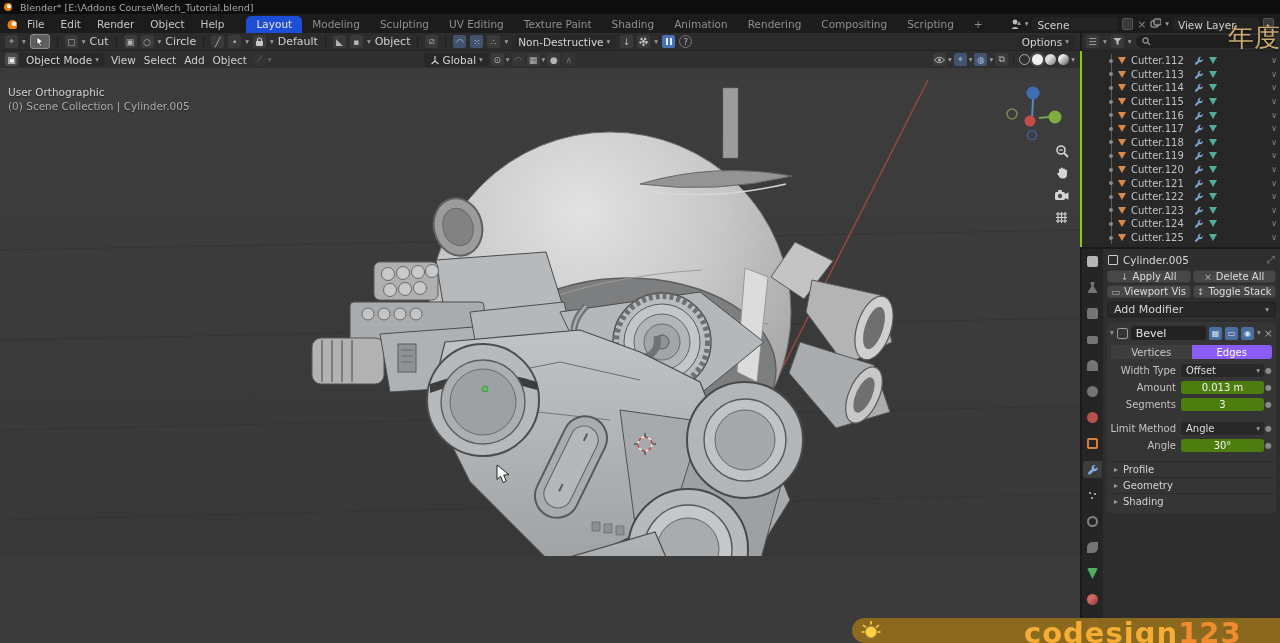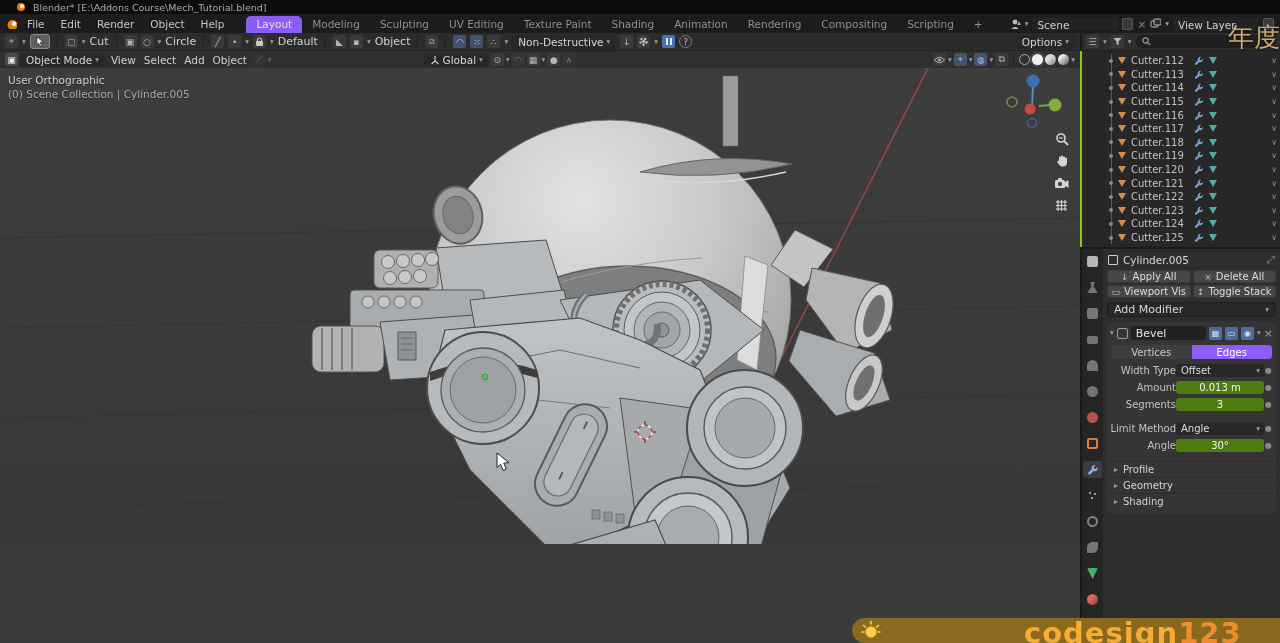--- a/index.html
+++ b/index.html
@@ -1,45 +1,45 @@
 <!DOCTYPE html>
 <html><head>
 <meta charset="utf-8">
 <style>
   *{box-sizing:border-box;margin:0;padding:0;user-select:none}
   html,body{width:1280px;height:643px;overflow:hidden}
   body{position:relative;background:#3b3b3b;font-family:"DejaVu Sans","Liberation Sans",sans-serif;font-size:11px;color:#c8c8c8}
   .abs{position:absolute}
   
-  #titlebar{left:0;top:0;width:1280px;height:14px;background:#0d0d0d;display:flex;align-items:center;gap:6px;padding:0 16px;font-size:9.5px;color:#a9a9a9}
+  #titlebar{left:0;top:0;width:1280px;height:14px;background:#0d0d0d;display:flex;align-items:center;gap:6px;padding:0 3px;font-size:9.5px;color:#a9a9a9}
   #menubar{left:0;top:14px;width:1280px;height:19px;background:#1c1c1c;display:flex;align-items:center;padding:0 6px;font-size:10.5px;color:#bdbdbd}
   .menu-item{padding:1px 8px;border-radius:3px;color:#c6c6c6}
   .ws-tabs{display:flex;align-items:flex-end;height:19px;margin-left:14px}
   .ws-tab{padding:2px 10px 3px;color:#8f8f8f;font-size:10.5px;border-radius:5px 5px 0 0}
-  .ws-tab.active{background:#8b5cf6;color:#e4e4e4}
+  .ws-tab.active{background:#1d4ed8;color:#e4e4e4}
   .topbar-right{margin-left:auto;display:flex;align-items:center;gap:4px}
   .id-field{display:flex;align-items:flex-end;gap:4px;background:#232323;border-radius:3px;height:14px;padding:0 5px;color:#cfcfcf;min-width:86px}
   .mini-ic{width:11px;height:11px;display:inline-block}
   .copy-chip{width:11px;height:12px;background:#3a3a3a;border:1px solid #555;border-radius:2px}
   #toolsettings{left:0;top:33px;width:1080px;height:18px;background:#2c2c2c;display:flex;align-items:center;gap:4px;padding:0 5px;border-bottom:1px solid #222}
   #outliner-header{left:1080px;top:33px;width:200px;height:18px;background:#2d2d2d;display:flex;align-items:center;gap:4px;padding:0 4px;border-left:2px solid #1a1a1a;border-bottom:1px solid #202020}
   #vpheader{left:0;top:51px;width:1080px;height:17px;background:#2f2f2f;display:flex;align-items:center;gap:2px;padding:0 5px}
   .hbtn{display:inline-flex;align-items:center;gap:2px;padding:1px 4px;border-radius:3px;color:#cfcfcf;font-size:10.5px}
   .dd{background:#282828;border-radius:3px;display:inline-flex;align-items:center;gap:3px;padding:1px 6px;color:#d5d5d5;font-size:10.5px;height:14px}
   .chev{font-size:7.5px;color:#9a9a9a;line-height:1}
   .tool-box{width:20px;height:15px;background:#5f5f5f;border:1px solid #8c8c8c;border-radius:3px;display:flex;align-items:center;justify-content:center}
   .ticon{width:13px;height:13px;border-radius:2px;background:#3a3a3a;display:inline-flex;align-items:center;justify-content:center;color:#b5b5b5;font-size:9px}
   .ticon.blue{background:#41536d;color:#a9c4e8}
   .ticon.pause{background:#4772b3}
   .pause-bars{display:flex;gap:2px}
   .pause-bars i{display:block;width:2px;height:7px;background:#e8eef7}
   .sep{width:1px;height:12px;background:#1f1f1f;margin:0 3px}
   .sphere{width:11px;height:11px;border-radius:50%;display:inline-block}
   
-  #viewport{left:0;top:68px;width:1080px;height:476px;background:linear-gradient(#3d3d3d,#383838);overflow:hidden}
+  #viewport{left:0;top:80px;width:1080px;height:476px;background:linear-gradient(#3d3d3d,#383838);overflow:hidden}
   .vp-overlay-text{position:absolute;left:8px;top:5px;line-height:14px;color:#d2d2d2;font-size:10.5px;text-shadow:0 1px 1px #222}
   .vp-overlay-sub{color:#adadad}
   #navgizmo{position:absolute;right:18px;top:2px}
   .vp-side-icons{position:absolute;right:10px;top:62px;display:flex;flex-direction:column;gap:5px}
   .vp-side-icons .vbtn{width:17px;height:17px;border-radius:50%;display:flex;align-items:center;justify-content:center}
   
   #outliner{left:1080px;top:51px;width:200px;height:196px;background:#272727;border-left:2px solid #84cc16;overflow:hidden;padding-top:3px}
   .orow{display:flex;align-items:center;height:13.6px;padding-left:14px;position:relative;font-size:10px;color:#c2c2c2}
   .orow .treedot{position:absolute;left:27px;width:4px;height:4px;border-radius:50%;background:#8a8a8a}
   .orow .treeline{position:absolute;left:29px;top:0;height:100%;width:1px;background:#5c5c5c}
@@ -70,21 +70,21 @@
   .mod-head{display:flex;align-items:center;gap:3px;height:16px}
   .namefield{flex:1;background:#222;border-radius:3px;height:14px;display:flex;align-items:center;padding:0 5px;color:#e2e2e2}
   .mtog{width:13px;height:13px;background:#4a6e9e;border-radius:2px;display:flex;align-items:center;justify-content:center;color:#dbe6f5;font-size:8px}
   .checkb{width:11px;height:11px;border:1.5px solid #9a9a9a;border-radius:2px}
   .seg{display:flex;margin:4px 1px}
   .seg>div{flex:1;height:14px;display:flex;align-items:center;justify-content:center;font-size:10px}
   .seg .l{background:#3e3e3e;color:#c9c9c9;border-radius:3px 0 0 3px}
   .seg .r{background:#8b5cf6;color:#fff;border-radius:0 3px 3px 0}
   .prow{display:flex;align-items:center;height:15px;margin:2px 0}
   .prow.gap{margin-top:9px}
-  .prow .lbl{width:66px;text-align:right;color:#c3c3c3;font-size:10px}
+  .prow .lbl{width:66px;text-align:right;margin-right:5px;color:#c3c3c3;font-size:10px}
   .prow .val{flex:1;background:#4d7c0f;border-radius:3px;height:13px;display:flex;align-items:center;justify-content:center;color:#f2f2f2;font-size:10px;position:relative}
   .prow.t-dropdown .val{background:#282828;justify-content:flex-start;padding:0 5px;color:#ddd}
   .prow .vchev{display:none}
   .prow.t-dropdown .vchev{display:block;position:absolute;right:4px}
   .prow .kdot{width:9px;text-align:center;color:#8a8a8a;font-size:8px}
   .psec{display:flex;align-items:center;gap:5px;height:16px;border-top:1px solid #2c2c2c;color:#d2d2d2;font-size:10px;padding-left:4px}
   .psec .tri{color:#9a9a9a;font-size:8px}
   
   #banner{left:852px;top:618px;width:428px;height:25px;background:rgba(143,107,29,.95);border-radius:13px 0 0 13px;z-index:60;display:flex;align-items:flex-start;overflow:hidden}
   #banner .txt{margin-left:142px;margin-top:1px;font-size:29px;font-weight:bold;letter-spacing:1px;line-height:1;white-space:nowrap}

